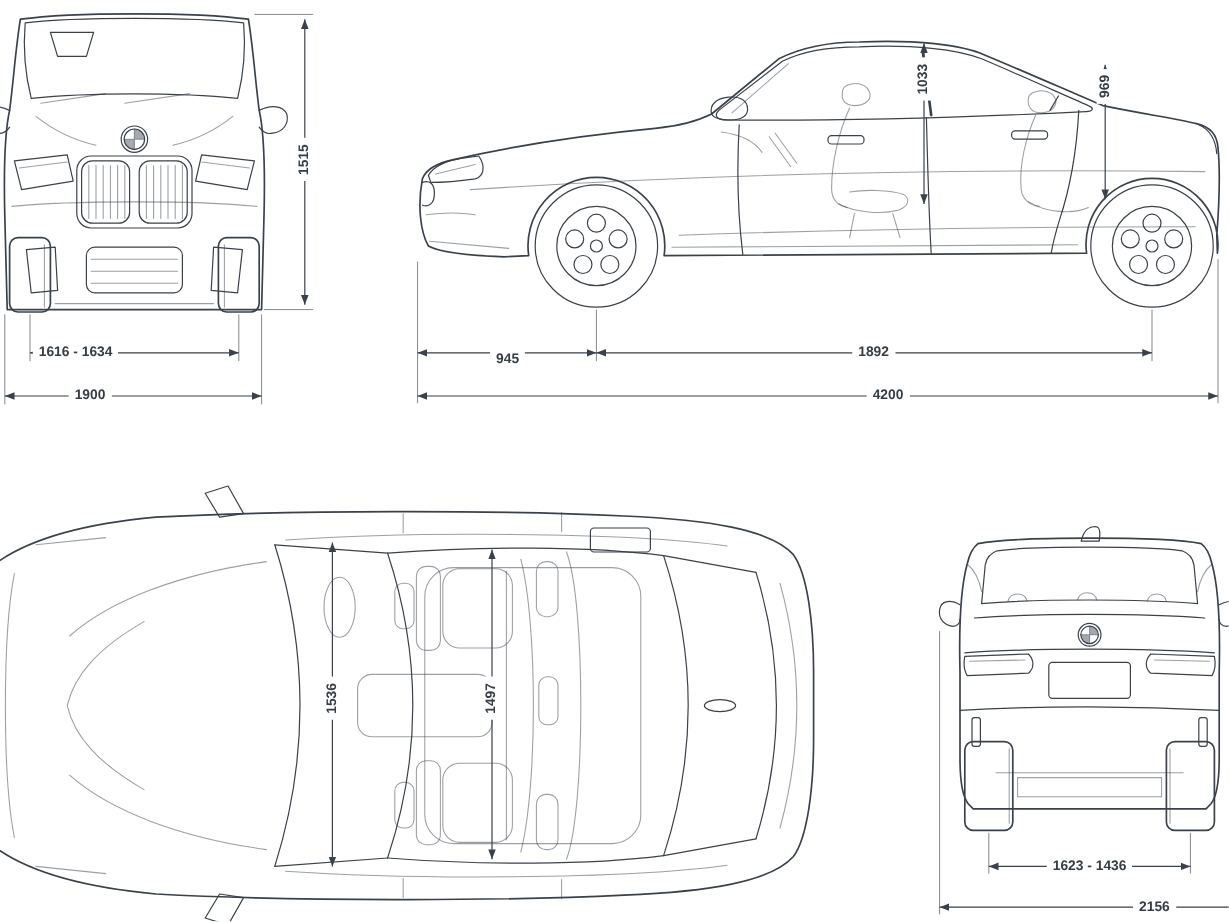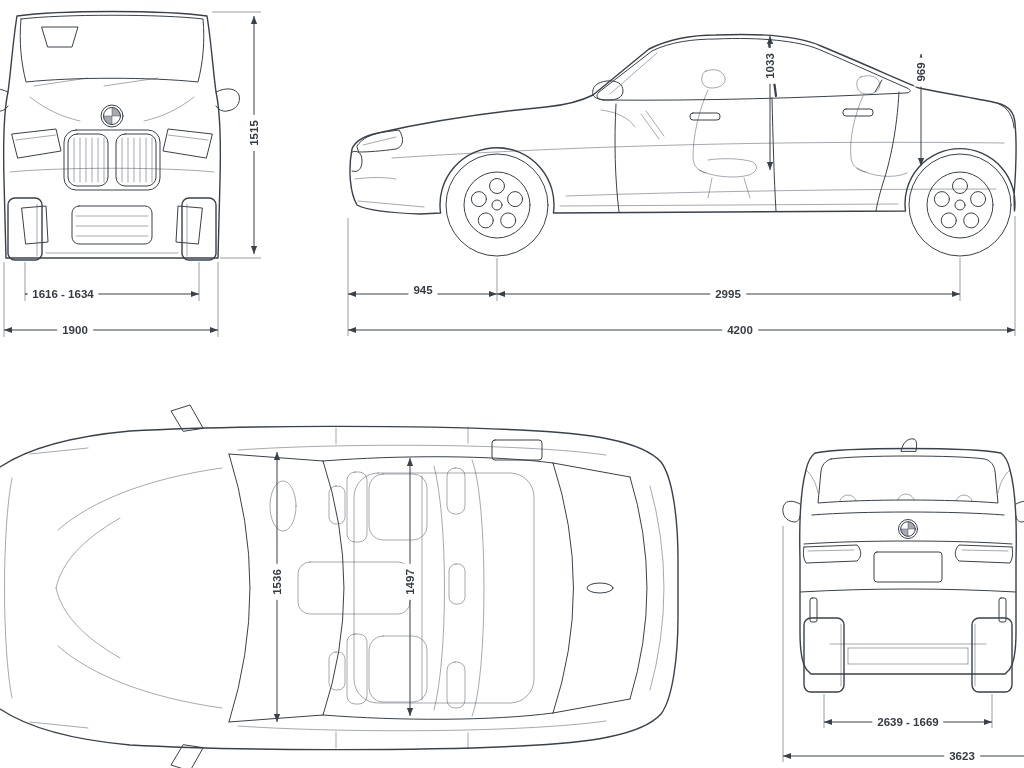--- a/index.html
+++ b/index.html
@@ -233,23 +233,23 @@
     </g>
   </g>
 </svg>
 
 <div class="chip rot" style="left:254px;top:133px">1515</div>
 <div class="chip" style="left:63px;top:294px">1616 - 1634</div>
 <div class="chip" style="left:75px;top:330px">1900</div>
 
 <div class="chip rot" style="left:770px;top:66px">1033</div>
 <div class="chip rot" style="left:921px;top:72px">969</div>
-<div class="chip" style="left:423px;top:290px">945</div>
-<div class="chip" style="left:728px;top:294px">2995</div>
+<div class="chip" style="left:423px;top:300px">945</div>
+<div class="chip" style="left:728px;top:294px">1892</div>
 <div class="chip" style="left:740px;top:330px">4200</div>
 
 <div class="chip rot" style="left:277px;top:582px">1536</div>
 <div class="chip rot" style="left:410px;top:582px">1497</div>
 
-<div class="chip" style="left:908px;top:722px">2639 - 1669</div>
-<div class="chip" style="left:962px;top:756px">3623</div>
+<div class="chip" style="left:908px;top:722px">1623 - 1436</div>
+<div class="chip" style="left:962px;top:756px">2156</div>
 
 </div>
 
 </body></html>

